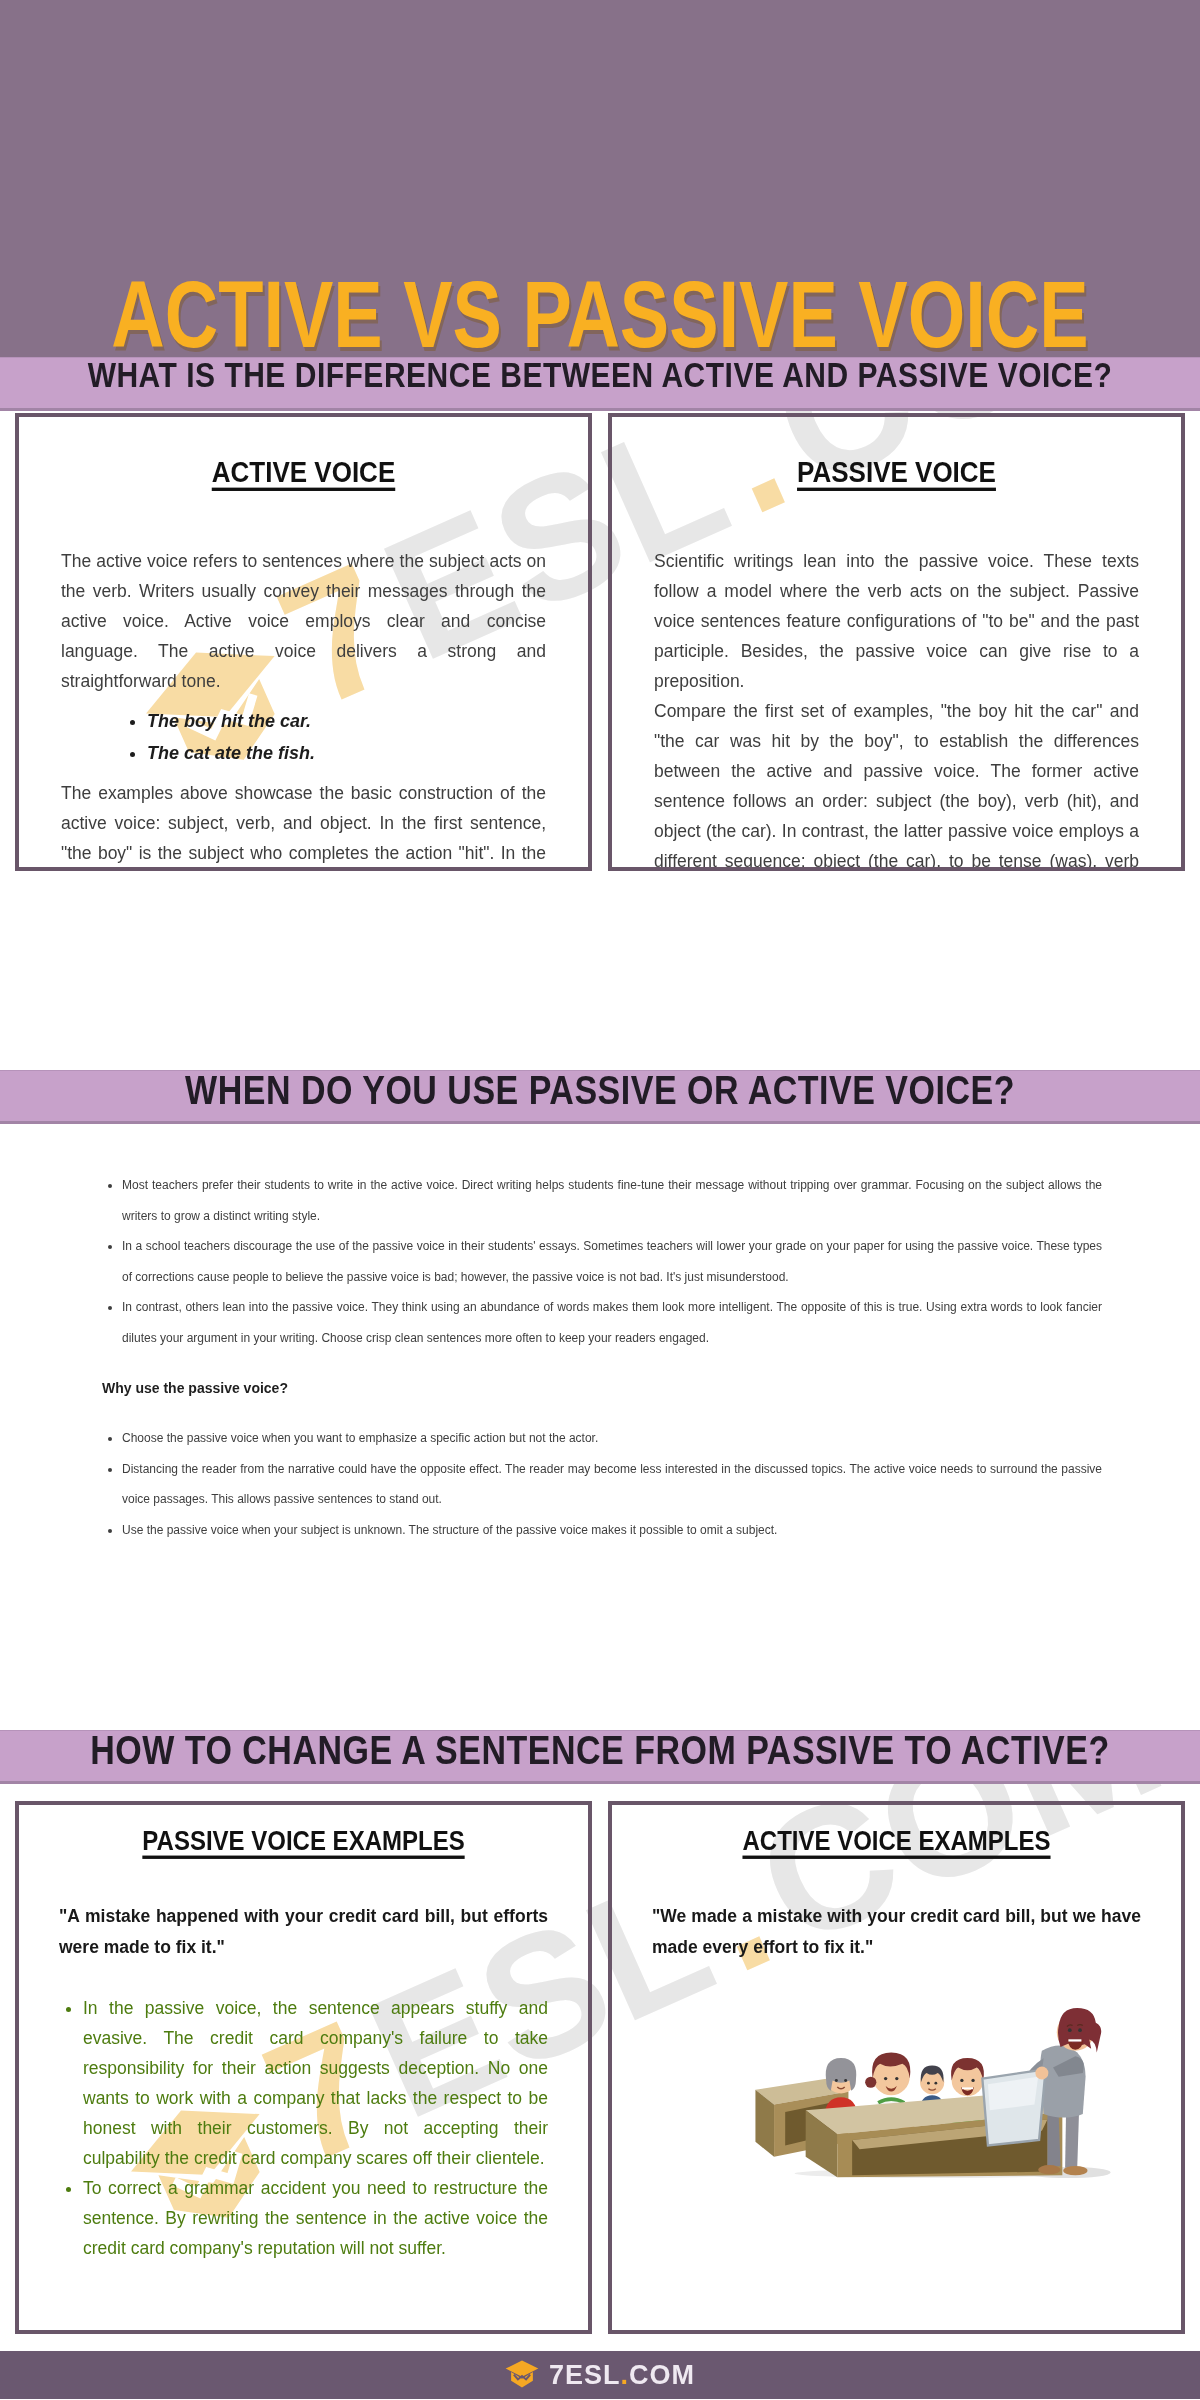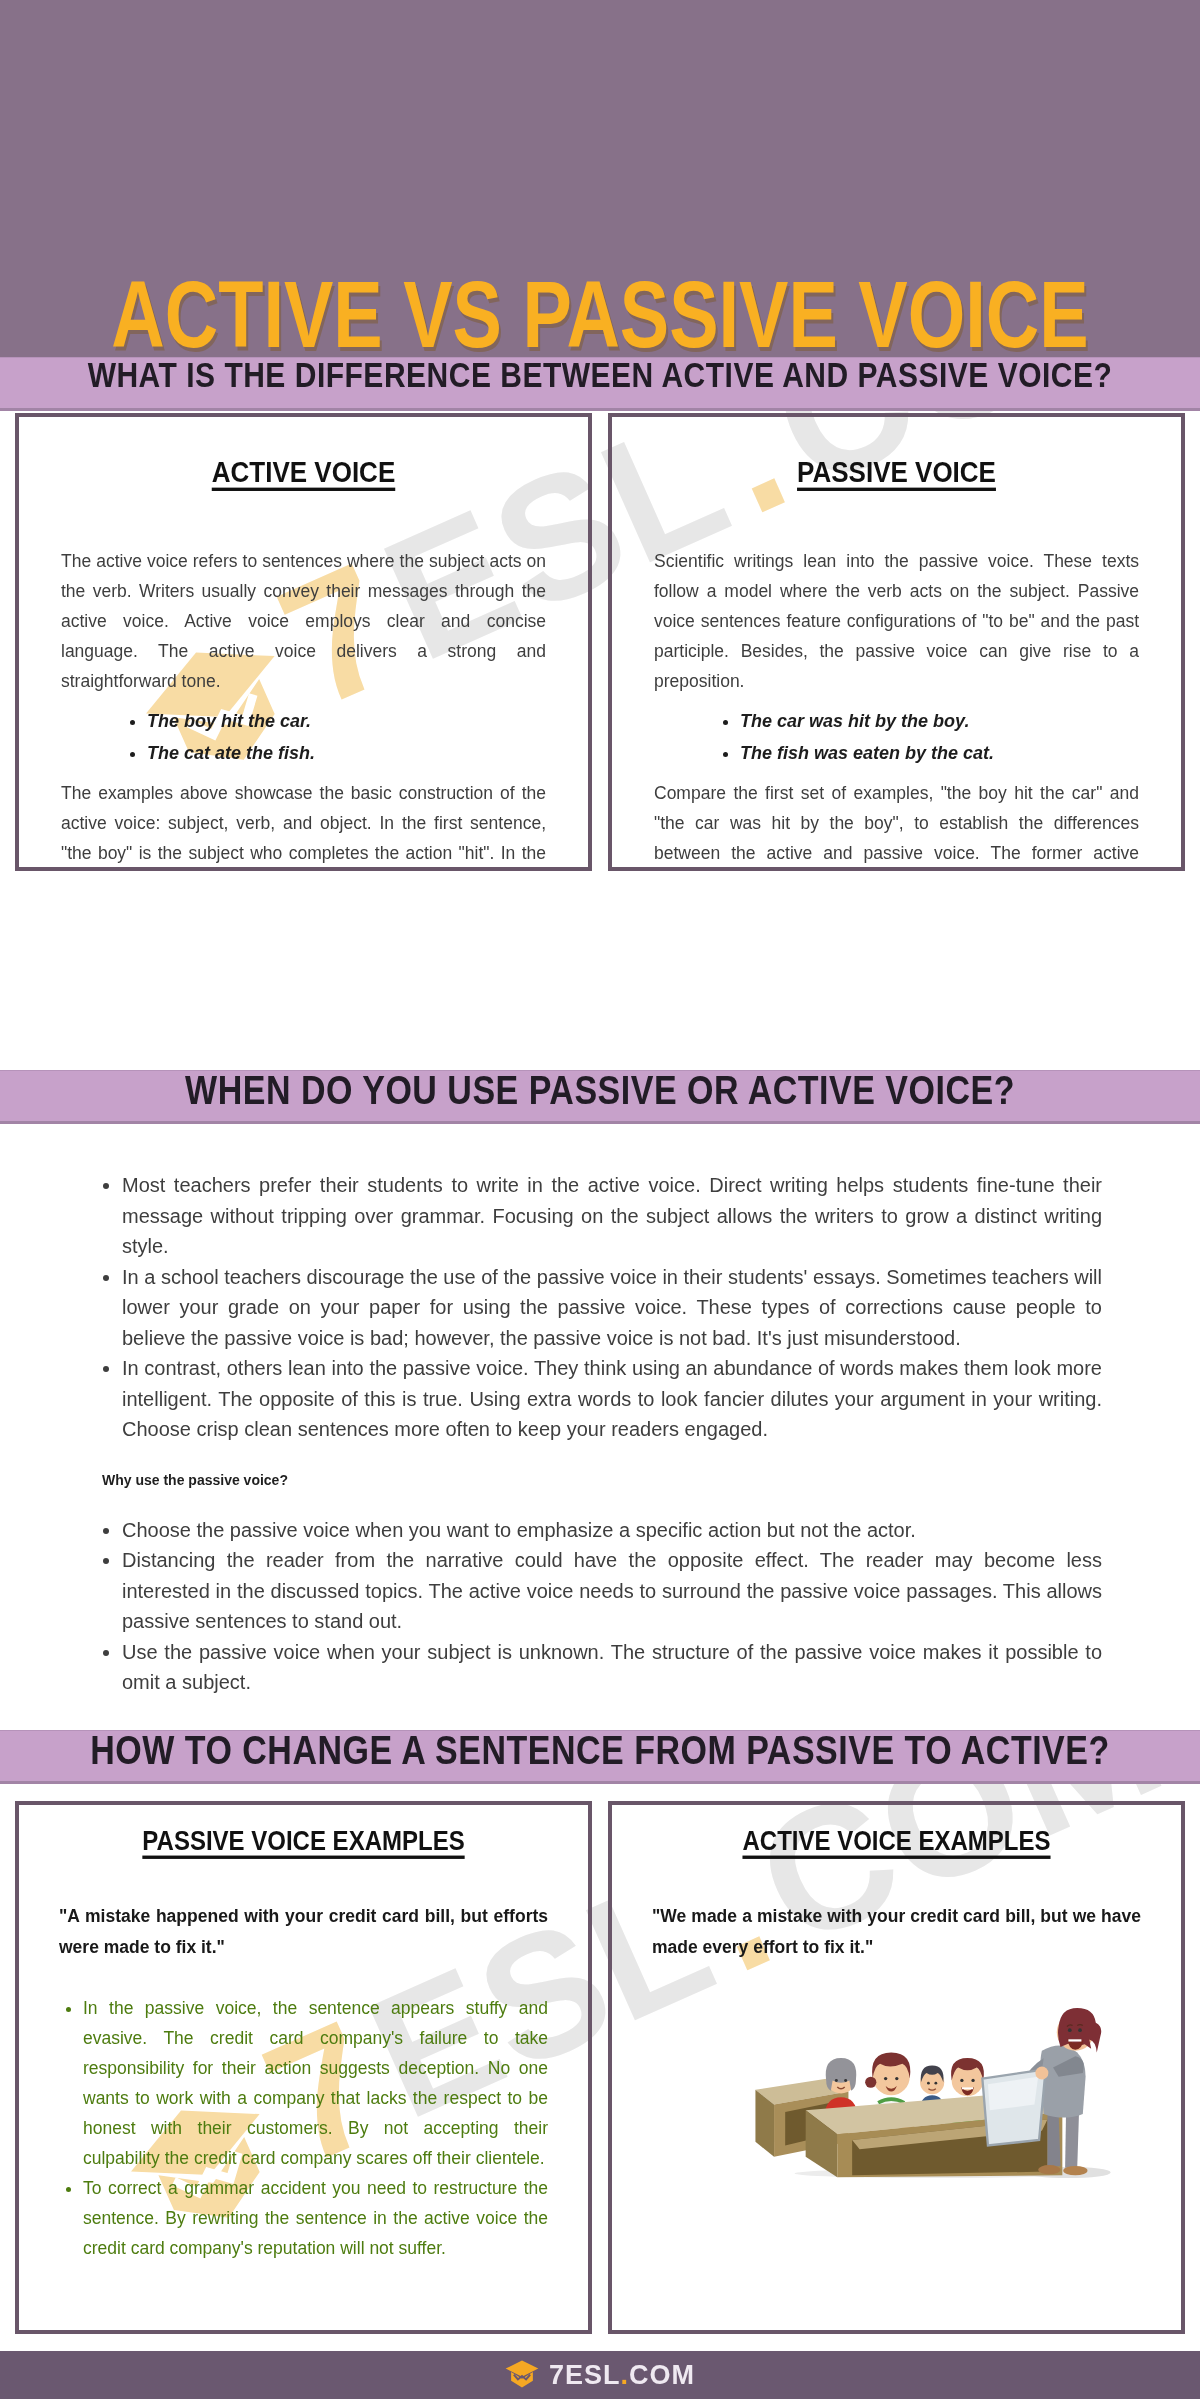--- a/index.html
+++ b/index.html
@@ -33,21 +33,21 @@
   .box-title{
     text-align:center;font-size:26px;font-weight:800;color:#111;margin:0 0 58px;
     text-decoration:underline;text-decoration-thickness:3px;text-underline-offset:5px;
     transform:scaleY(1.12);
   }
   .ex{list-style:disc;margin:9px 0 9px;padding-left:86px;}
   .ex li{font-size:18px;font-weight:800;font-style:italic;line-height:32px;color:#1d1d1d;}
   
   .usage{height:606px;box-sizing:border-box;padding:46px 98px 0 100px;overflow:hidden;background:#fff;}
   .mainlist{margin:0;padding-left:22px;}
-  .mainlist li{font-size:20px;line-height:30.5px;color:#3e3e3e;text-align:justify;}
+  .mainlist li{font-size:12px;line-height:30.5px;color:#3e3e3e;text-align:justify;}
   .subhead{font-size:14px;font-weight:800;color:#1f1f1f;margin:27px 0 27px 2px;}
   
   .examples{height:567px;position:relative;overflow:hidden;display:flex;gap:16px;
     padding:17px 15px 0;box-sizing:border-box;background:#fff;}
   .vbox.small{height:533px;padding:22px 40px 0;}
   .box-title.small{font-size:24px;margin-bottom:46px;}
   .quote{font-size:17.5px;font-weight:800;color:#191919;line-height:31px;text-align:justify;margin:0 0 30px;}
   .exlist{margin:0;padding-left:24px;}
   .exlist li{font-size:17.5px;line-height:30px;color:#4d7c0f;text-align:justify;}
   .illus{display:block;margin:6px 0 0 96px;}
@@ -99,24 +99,20 @@
       <ul class="ex">
         <li>The boy hit the car.</li>
         <li>The cat ate the fish.</li>
       </ul>
       <p class="body j">The examples above showcase the basic construction of the active voice: subject, verb, and object. In the first sentence, "the boy" is the subject who completes the action "hit". In the second sentence, "the cat" is the subject, and "ate" is the verb. "The cat" completes the action "ate"</p>
     </div>
 
     <div class="vbox">
       <h2 class="box-title">PASSIVE VOICE</h2>
       <p class="body j">Scientific writings lean into the passive voice. These texts follow a model where the verb acts on the subject. Passive voice sentences feature configurations of "to be" and the past participle. Besides, the passive voice can give rise to a preposition.</p>
-      <ul class="ex">
-        <li>The car was hit by the boy.</li>
-        <li>The fish was eaten by the cat.</li>
-      </ul>
       <p class="body j">Compare the first set of examples, "the boy hit the car" and "the car was hit by the boy", to establish the differences between the active and passive voice. The former active sentence follows an order: subject (the boy), verb (hit), and object (the car). In contrast, the latter passive voice employs a different sequence: object (the car), to be tense (was), verb past-participle (hit), preposition (by), and subject (the car).</p>
     </div>
   </section>
 
   <div class="band">
     <span class="band-title t2">WHEN DO YOU USE PASSIVE OR ACTIVE VOICE?</span>
   </div>
 
   <section class="usage">
     <ul class="mainlist">

